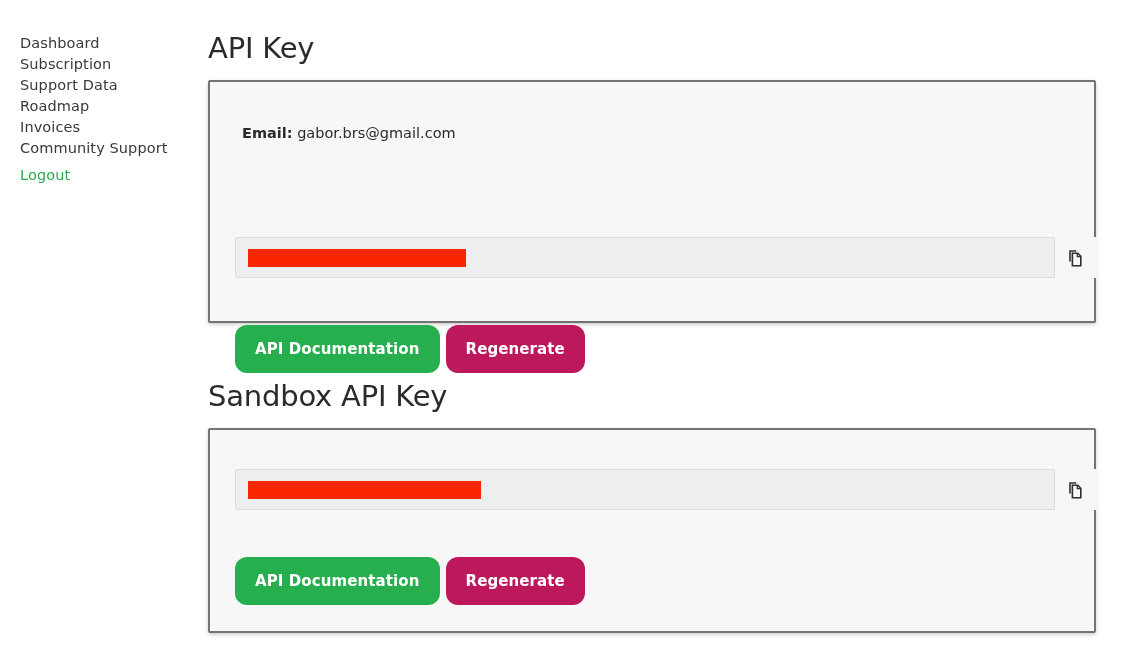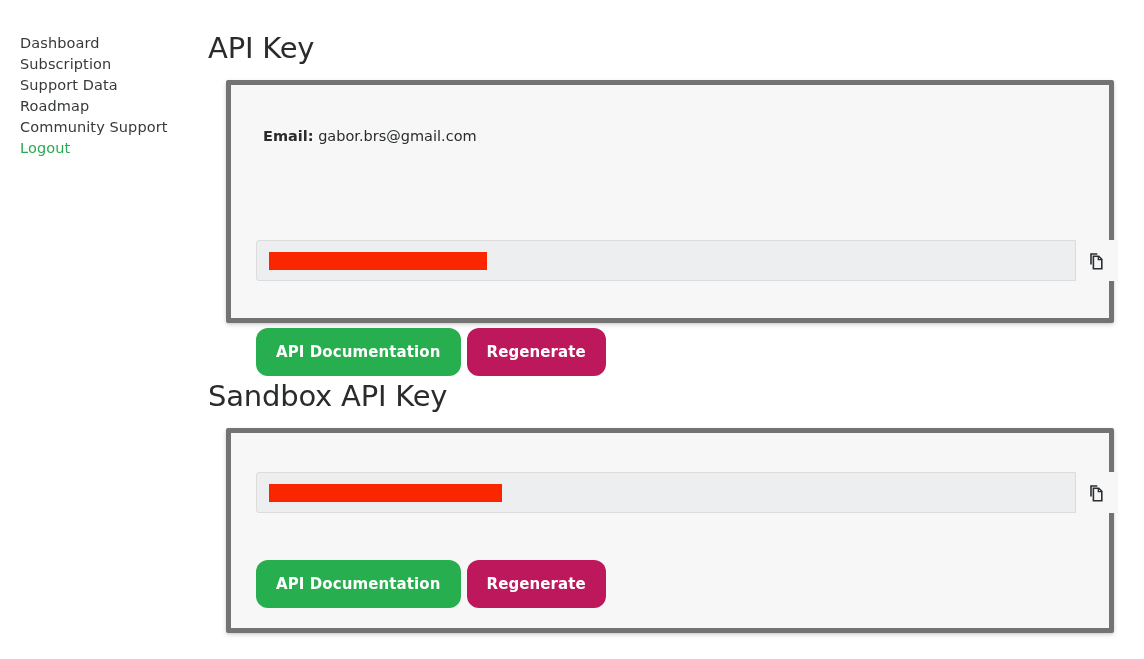--- a/index.html
+++ b/index.html
@@ -34,21 +34,21 @@
     display: block;
     font-size: 14.5px;
     line-height: 21px;
     color: #373a3c;
     text-decoration: none;
     white-space: nowrap;
     letter-spacing: 0.1px;
   }
   .nav-link.logout {
     color: #2aab4f;
-    margin-top: 0px;
+    margin-top: 6px;
   }
 
   
   .main {
     position: absolute;
     left: 208px;
     top: 0;
     width: 936px;
     height: 592px;
   }
@@ -60,24 +60,24 @@
     color: #292b2c;
     margin: 0;
     letter-spacing: -0.2px;
   }
   .title-api   { position: absolute; left: 0;  top: 31px; }
   .title-sandbox { position: absolute; left: 0; top: 379px; }
 
   
   .card {
     position: absolute;
-    left: 18px;
+    left: 0;
     width: 888px;
     background: #f7f7f7;
-    border: 5px solid #737373;
+    border: 2px solid #737373;
     border-radius: 2px;
     box-shadow: 0 2px 5px rgba(0,0,0,0.14), 0 1px 2px rgba(0,0,0,0.08);
   }
   .card-api     { top: 80px;  height: 243px; }
   .card-sandbox { top: 428px; height: 205px; }
 
   .card-inner { position: relative; width: 100%; height: 100%; }
 
   .email-row {
     position: absolute;
@@ -175,20 +175,21 @@
 </head>
 <body>
 
 <div class="page">
 
   <nav class="sidebar">
     <a class="nav-link" href="#">Dashboard</a>
     <a class="nav-link" href="#">Subscription</a>
     <a class="nav-link" href="#">Support Data</a>
     <a class="nav-link" href="#">Roadmap</a>
+    <a class="nav-link" href="#">Invoices</a>
     <a class="nav-link" href="#">Community Support</a>
     <a class="nav-link logout" href="#">Logout</a>
   </nav>
 
   <main class="main">
 
     <h1 class="section-title title-api">API Key</h1>
 
     <section class="card card-api">
       <div class="card-inner">

